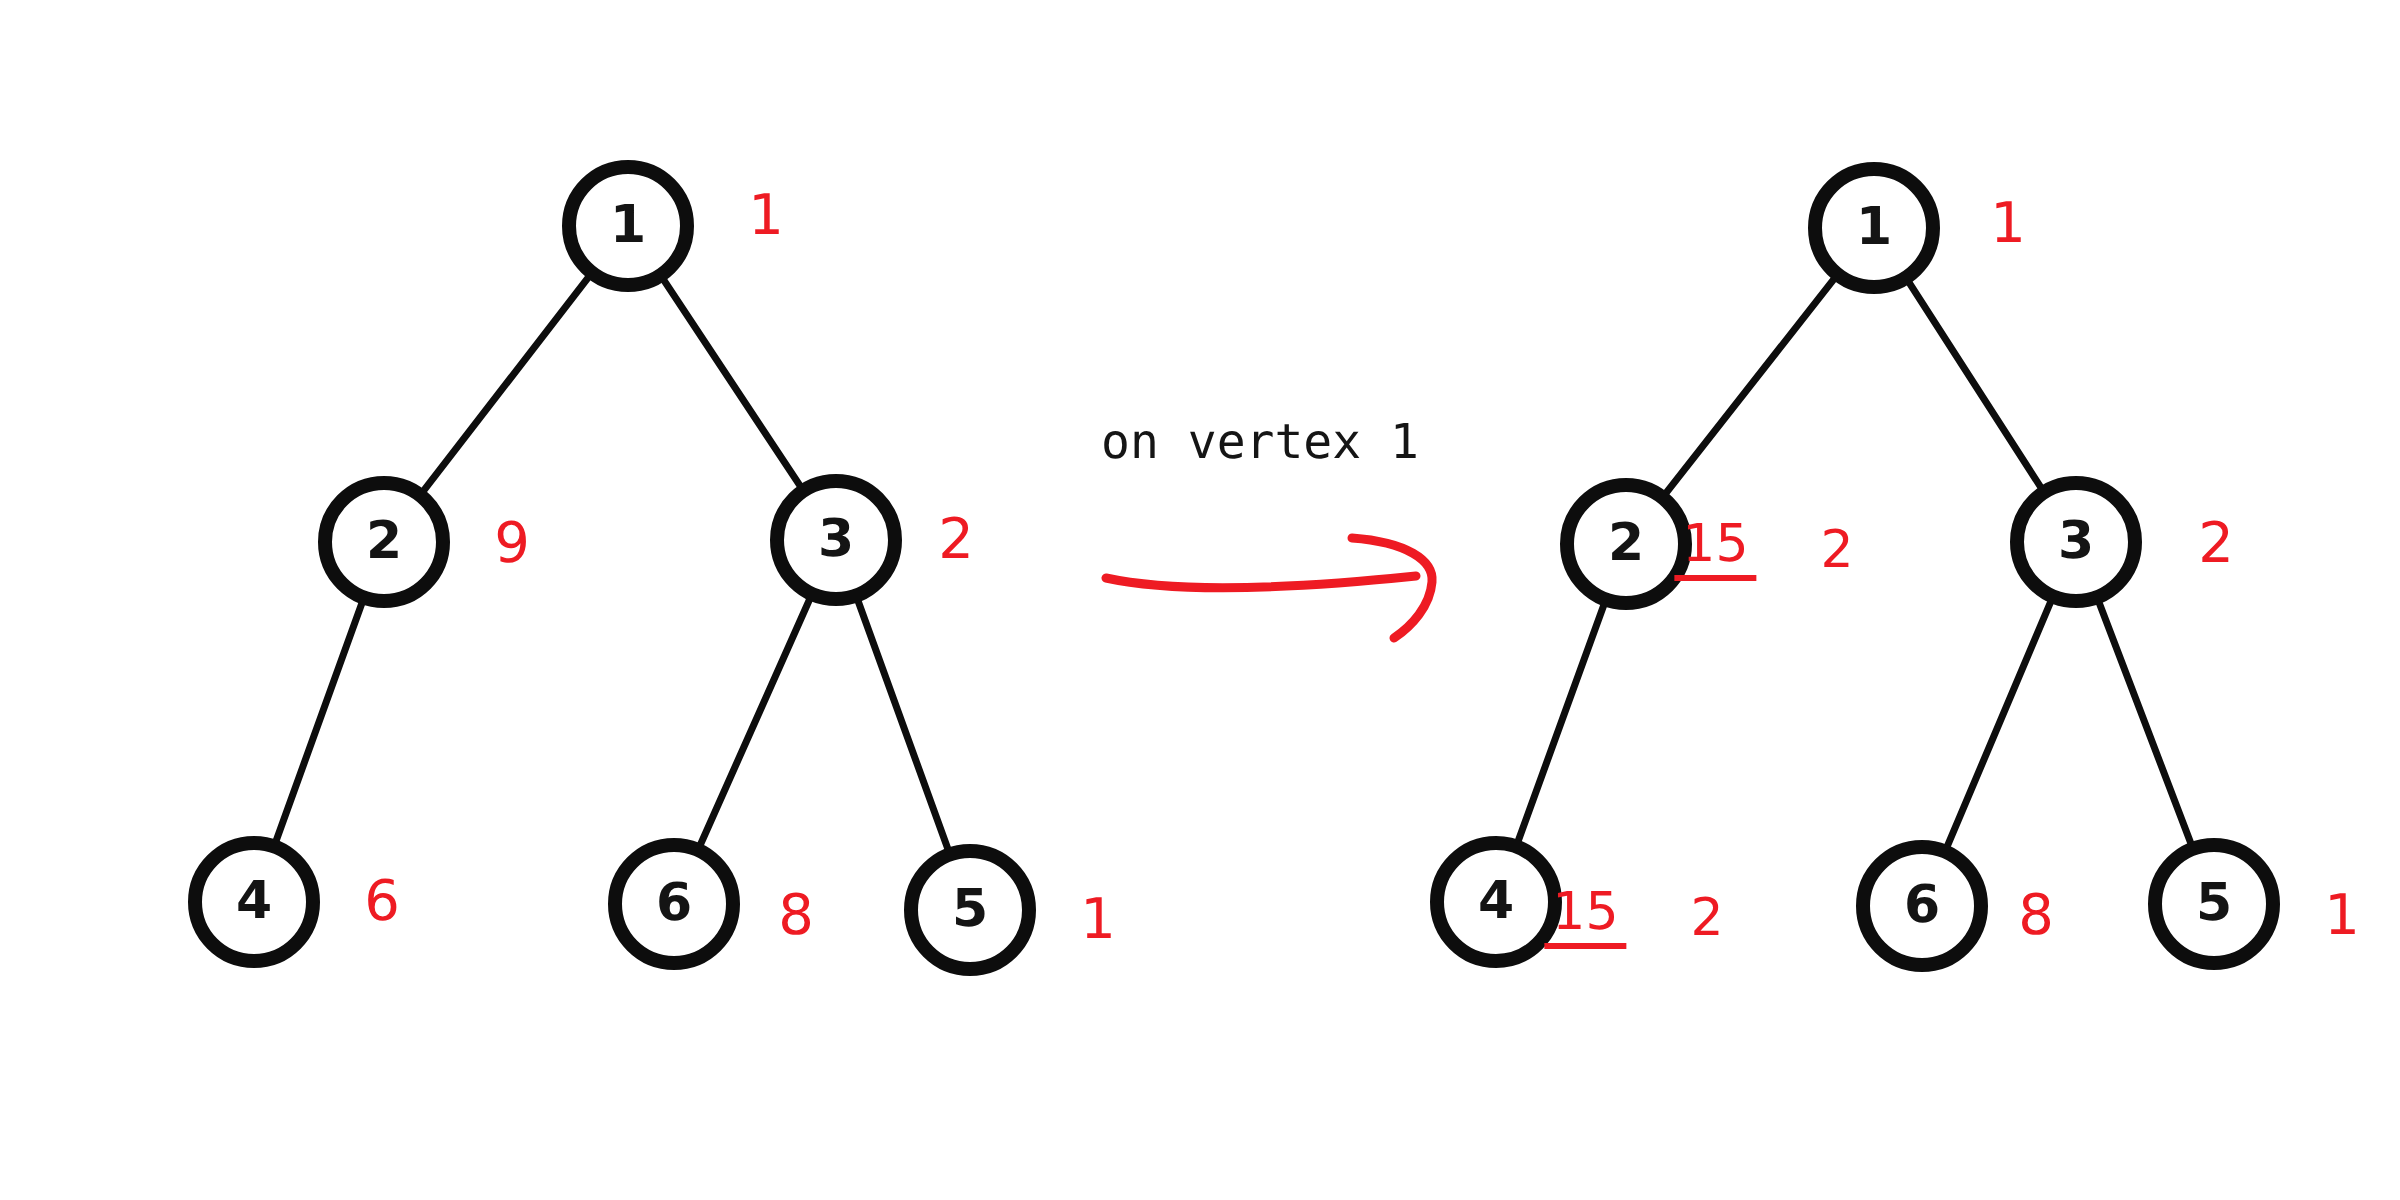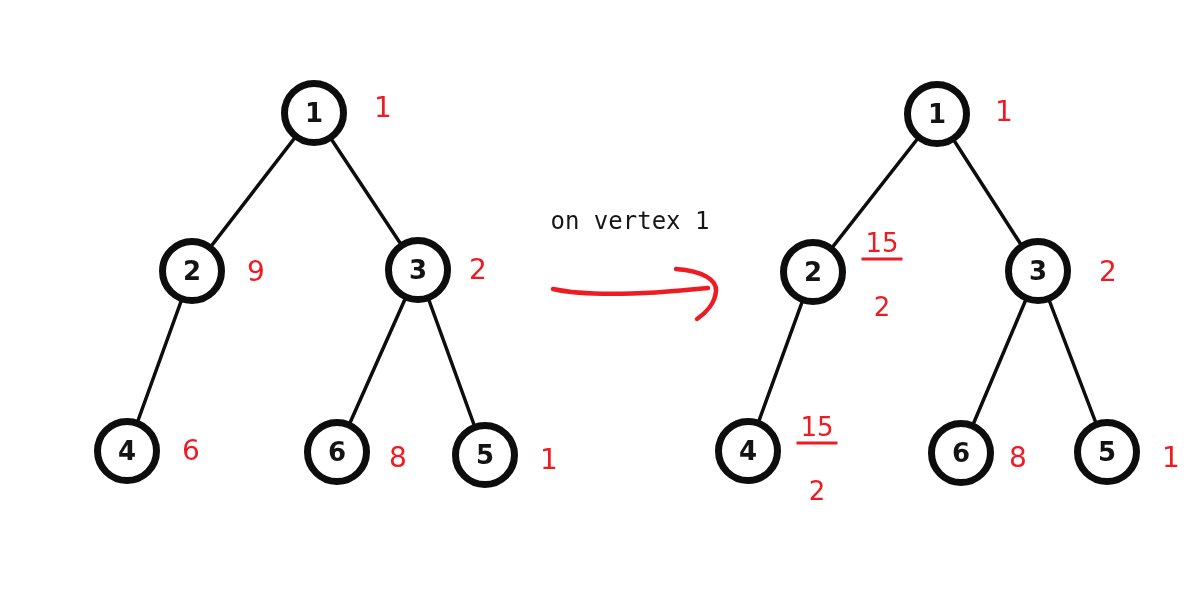--- a/index.html
+++ b/index.html
@@ -53,21 +53,21 @@
     color: #ee1b23;
     font-size: 28px;
     line-height: 28px;
     font-weight: 500;
     white-space: nowrap;
   }
   .fraction {
     position: absolute;
     transform: translate(-50%, -50%);
     display: flex;
-    flex-direction: column;
+    flex-direction: row;
     align-items: center;
     color: #ee1b23;
     font-size: 26px;
     line-height: 27px;
     font-weight: 500;
     gap: 32px;
   }
   .fraction .num {
     border-bottom: 3px solid #ee1b23;
     padding: 0 4px 1px 4px;

